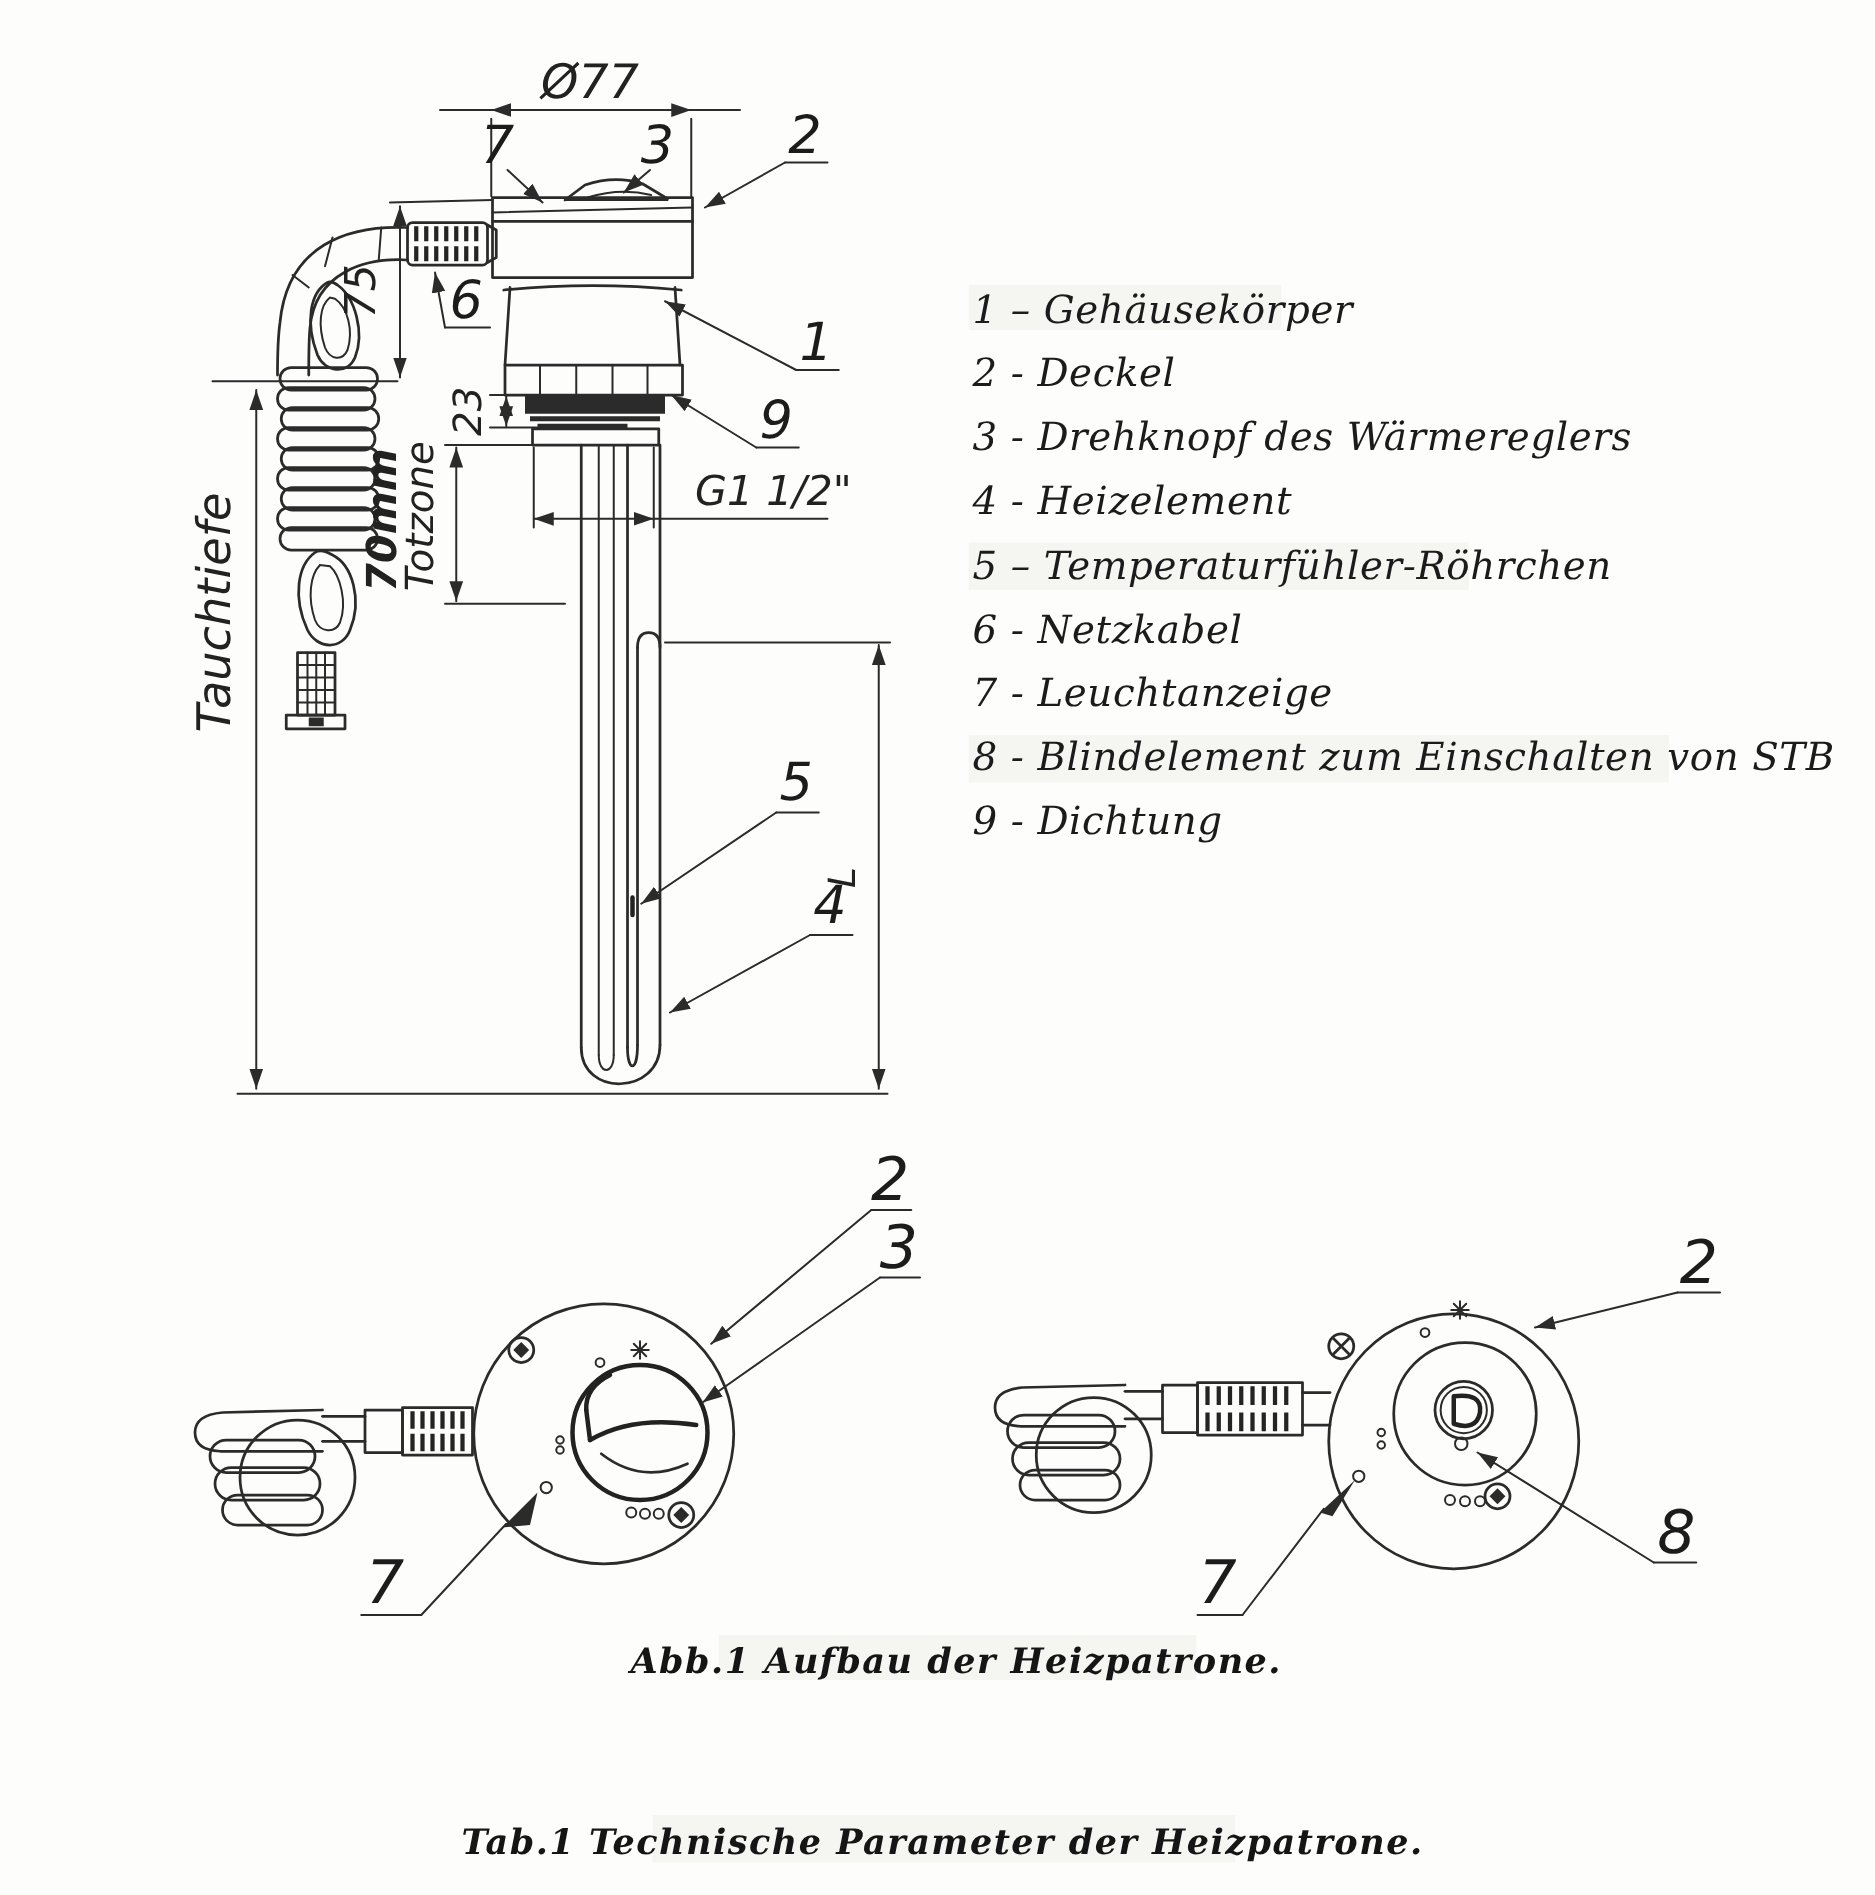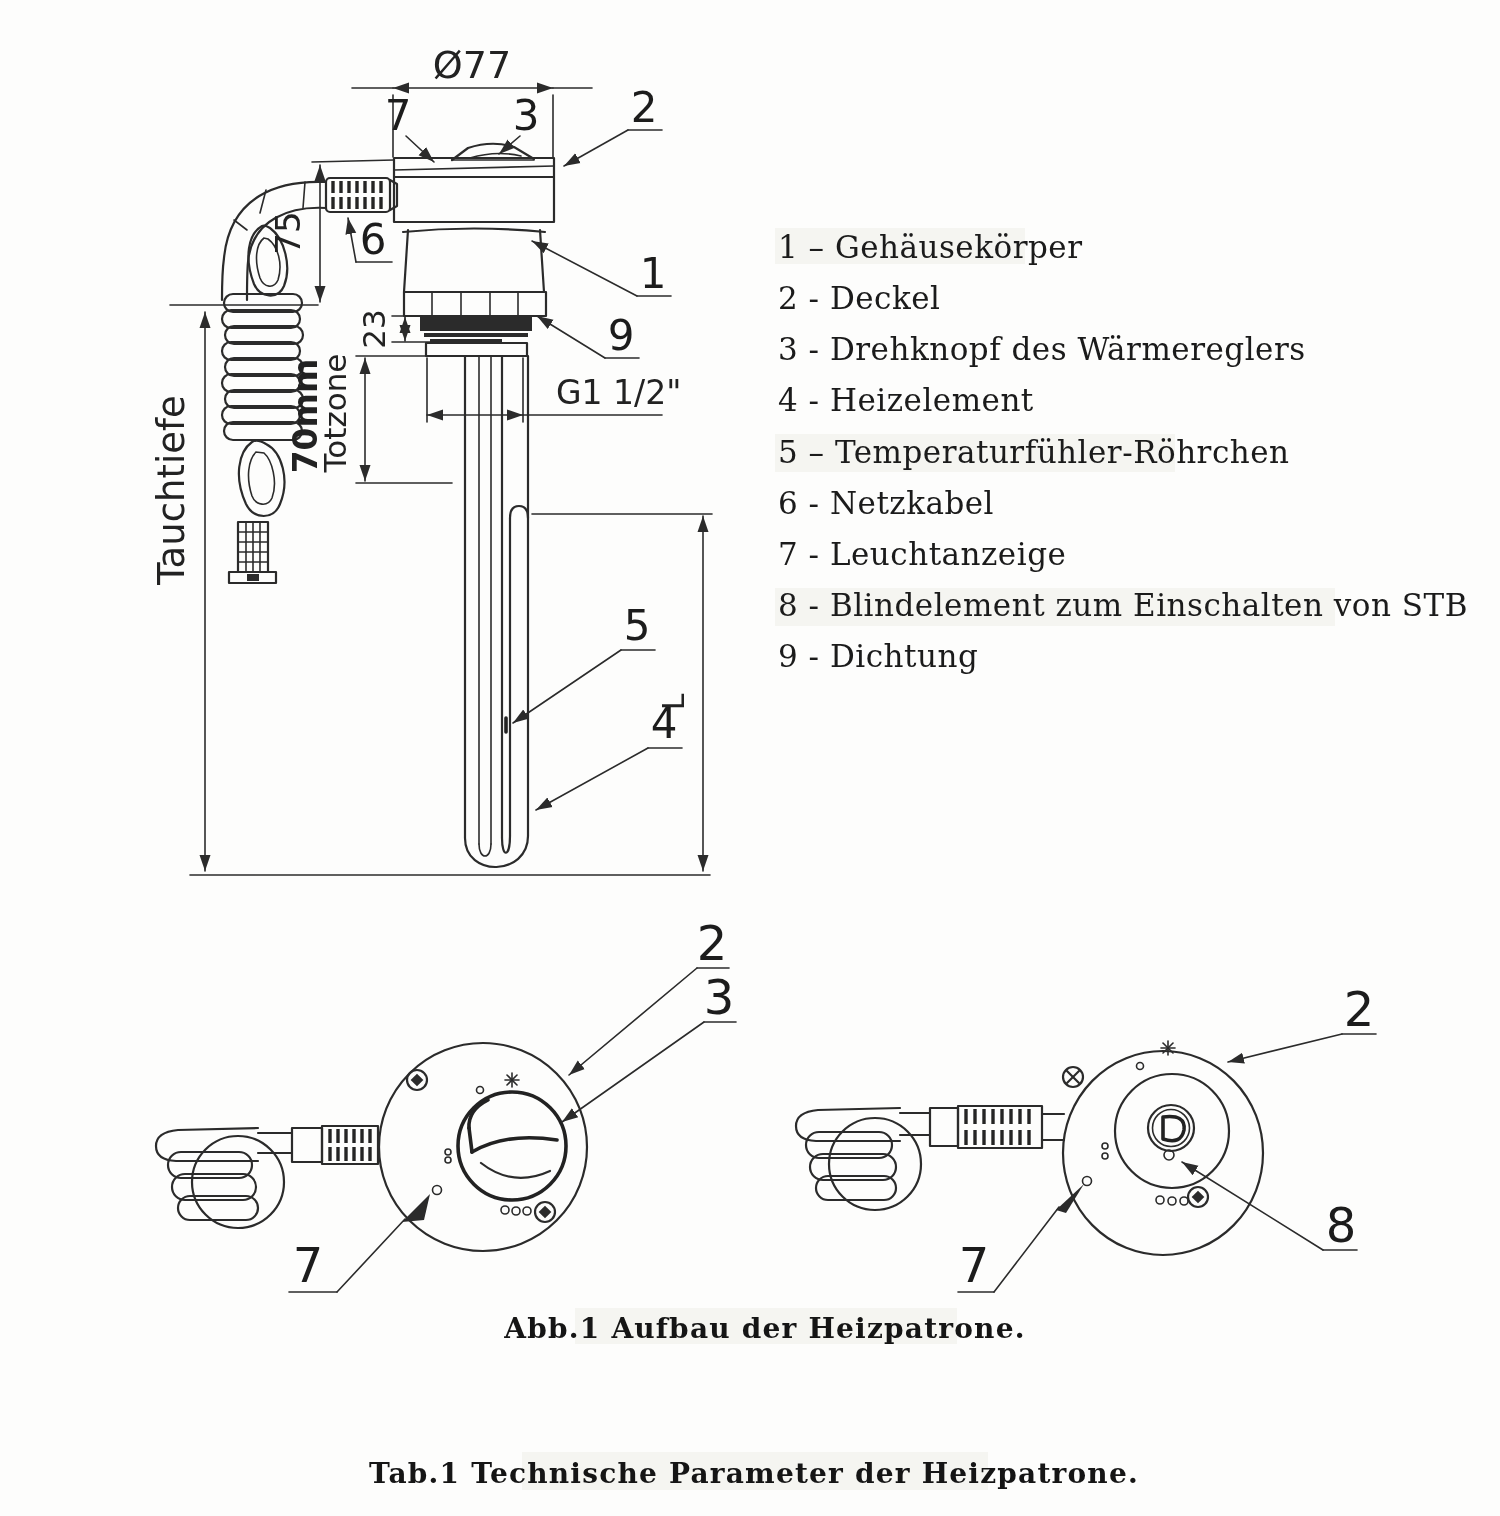--- a/index.html
+++ b/index.html
@@ -1,17 +1,17 @@
 <!DOCTYPE html>
 <html><head>
 <meta charset="utf-8">
 <style>
   html,body{margin:0;padding:0;background:#e8e8e8;}
   .page{position:relative;width:1500px;height:1516px;margin:0 auto;background:#fdfdfc;overflow:hidden;
-        font-family:"DejaVu Serif","Liberation Serif",serif;}
+        font-family:"DejaVu Serif","Liberation Serif",serif;font-style:italic;}
   svg{display:block}
   .ln{stroke:#2b2b2b;stroke-width:2.2;fill:none;stroke-linecap:round;stroke-linejoin:round;}
   .ln-thin{stroke:#2b2b2b;stroke-width:1.6;fill:none;stroke-linecap:round;}
   .ln-bold{stroke:#222;stroke-width:3.6;fill:none;stroke-linecap:round;stroke-linejoin:round;}
   .rib{stroke:#242424;stroke-width:3.4;fill:none;stroke-linecap:butt;}
   .fillink{fill:#2b2b2b;stroke:none;}
   .dimtxt{font-family:"DejaVu Sans","Liberation Sans",sans-serif;fill:#222;}
   .callout{font-family:"DejaVu Sans","Liberation Sans",sans-serif;fill:#1c1c1c;}
   .legendtxt{font-family:"DejaVu Serif","Liberation Serif",serif;font-size:31px;fill:#1b1b1b;letter-spacing:0.5px;}
   .caption{font-family:"DejaVu Serif","Liberation Serif",serif;font-size:28px;font-weight:600;fill:#151515;letter-spacing:1.2px;}

